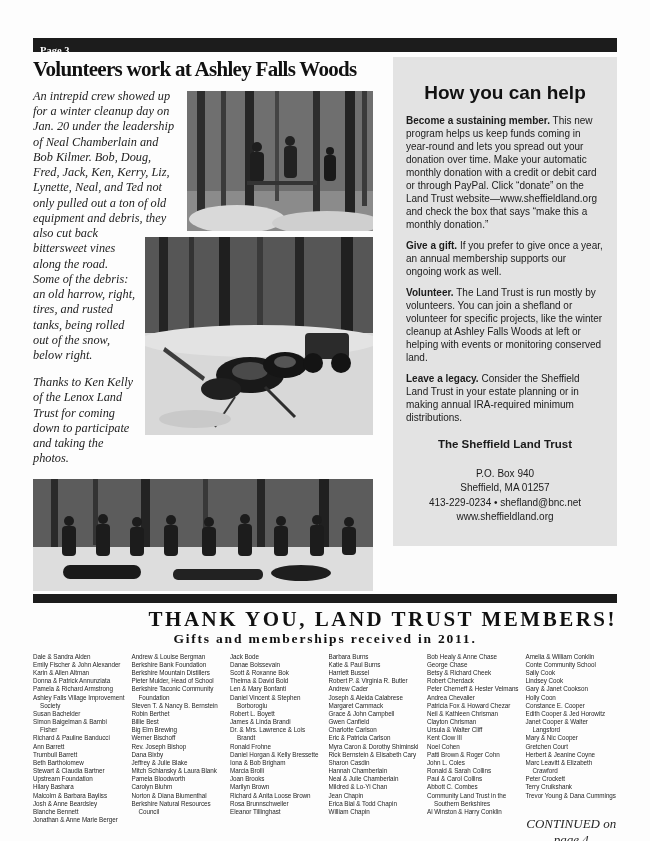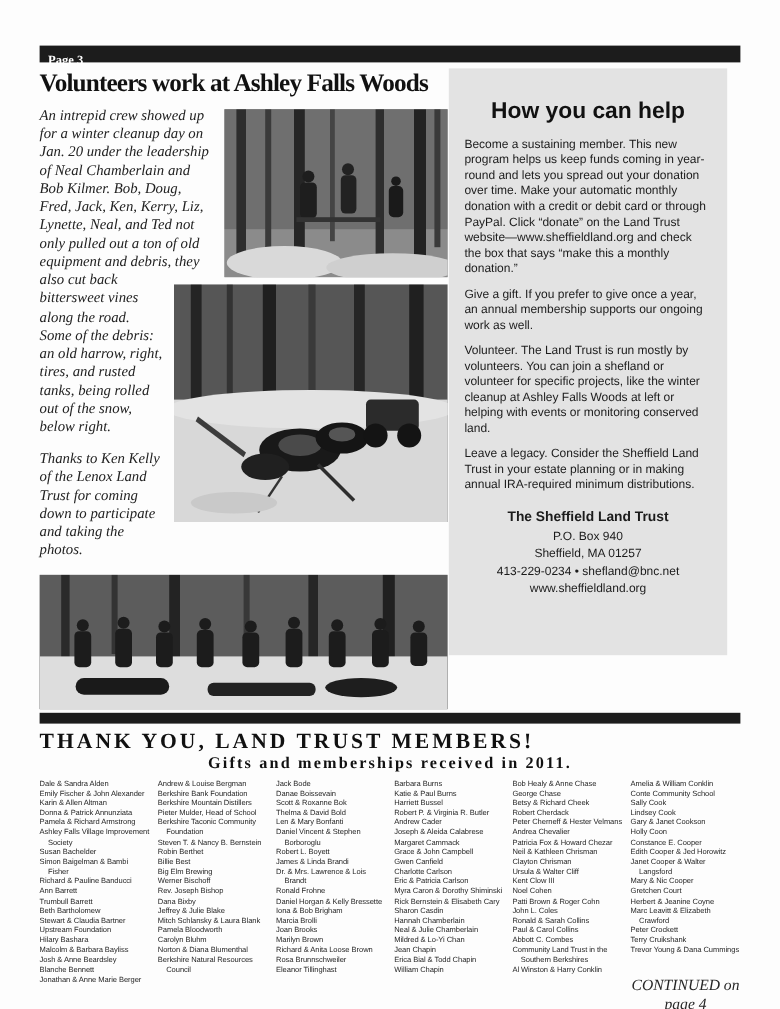--- a/index.html
+++ b/index.html
@@ -17,21 +17,21 @@
 
   
   .pagebar {
     background: #1c1c1c; color: #ffffff;
     font-family: "Liberation Serif", serif;
     font-weight: bold; font-size: 10.5px;
     padding: 7px 0 2px 7px; height: 14px; line-height: 11px;
   }
 
   
-  .main-row { display: flex; gap: 1px; margin-top: 5px; align-items: flex-start; }
+  .main-row { display: flex; gap: 20px; margin-top: 5px; align-items: flex-start; }
   .left-col  { width: 340px; }
   .right-col { width: 232px; }
 
   .headline {
     font-family: "Liberation Serif", serif;
     font-size: 21px; font-weight: bold; letter-spacing: -0.7px;
     white-space: nowrap; margin: 0 0 7px 0; color: #111;
   }
 
   .article-body {
@@ -45,29 +45,29 @@
   .photo-2 { float: right; clear: right; width: 228px; height: 198px; margin: 0 0 6px 8px; }
   .photo-3 { clear: both; width: 340px; height: 112px; margin-top: 6px; }
 
   
   .help-box {
     background: #e3e3e3; height: 489px; padding: 23px 13px 12px;
     overflow: hidden;
   }
   .help-title { font-size: 19px; font-weight: bold; text-align: center; margin: 2px 0 10px; color: #111; }
   .help-para { font-size: 10px; line-height: 1.3; margin: 0 0 8px; }
-  .help-para b { font-weight: normal; }
+  .help-para b { font-weight: bold; }
   .help-contact { text-align: center; margin-top: 12px; font-size: 10px; line-height: 1.45; }
-  .contact-name { font-weight: bold; font-size: 11.5px; margin-bottom: 1px; }
+  .contact-name { font-weight: bold; font-size: 11.5px; margin-bottom: 14px; }
 
   
   .divider { height: 9px; background: #1c1c1c; margin-top: 3px; }
   .thanks-title {
     font-family: "Liberation Serif", serif; font-weight: bold;
-    font-size: 18px; letter-spacing: 2.5px; text-align: left;
+    font-size: 21px; letter-spacing: 2.5px; text-align: right;
     margin: 5px 0 0; line-height: 1.05; color: #111;
   }
   .thanks-subtitle {
     font-family: "Liberation Serif", serif; font-weight: bold;
     font-size: 13.5px; letter-spacing: 1.8px; text-align: center;
     margin: 1px 0 6px; color: #111;
   }
   .members-grid { display: grid; grid-template-columns: repeat(6, 1fr); gap: 0 7px; }
   .member-entry {
     font-size: 6.3px; line-height: 1.3; letter-spacing: -0.05px;

